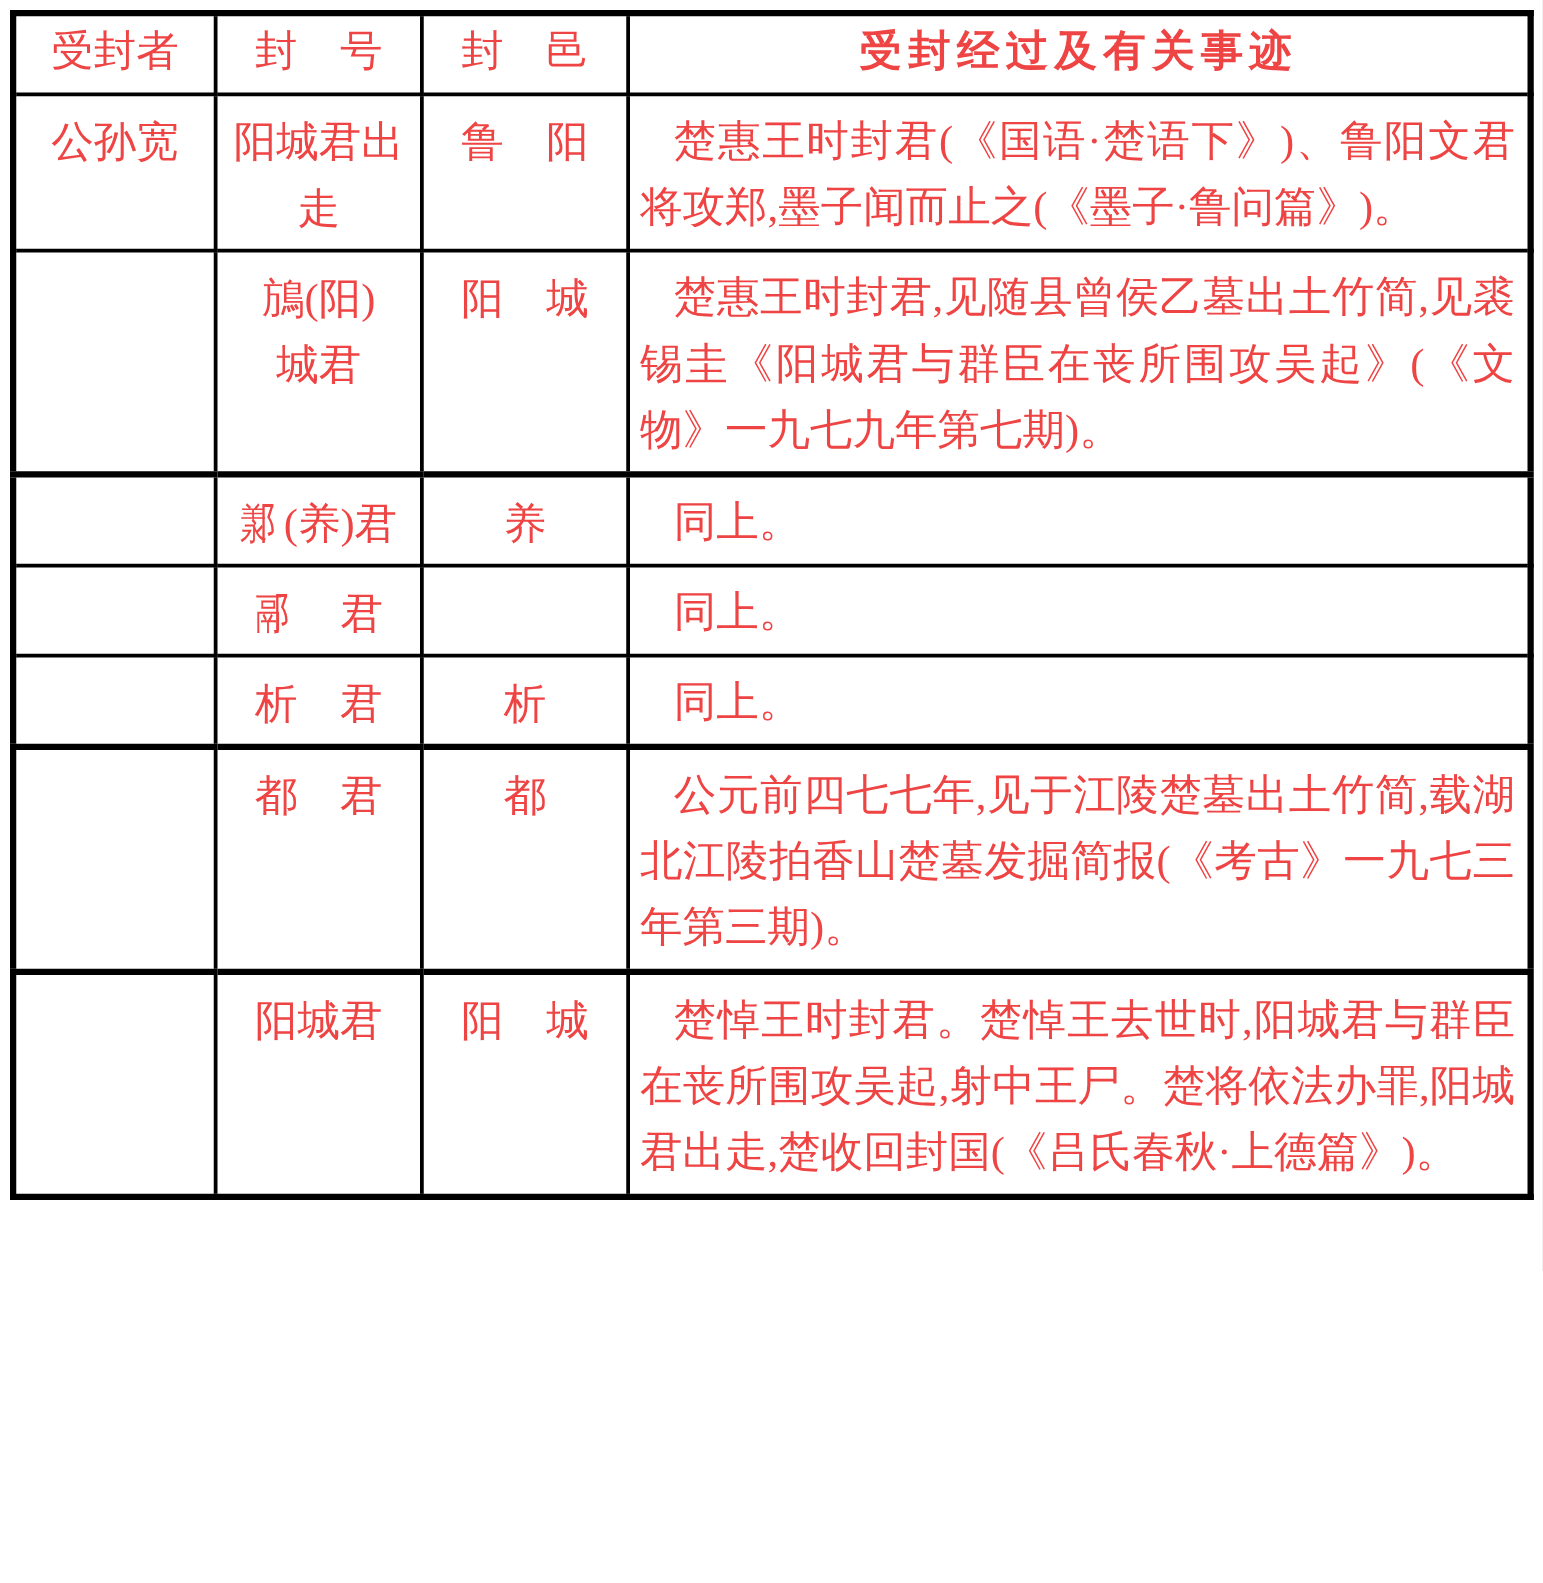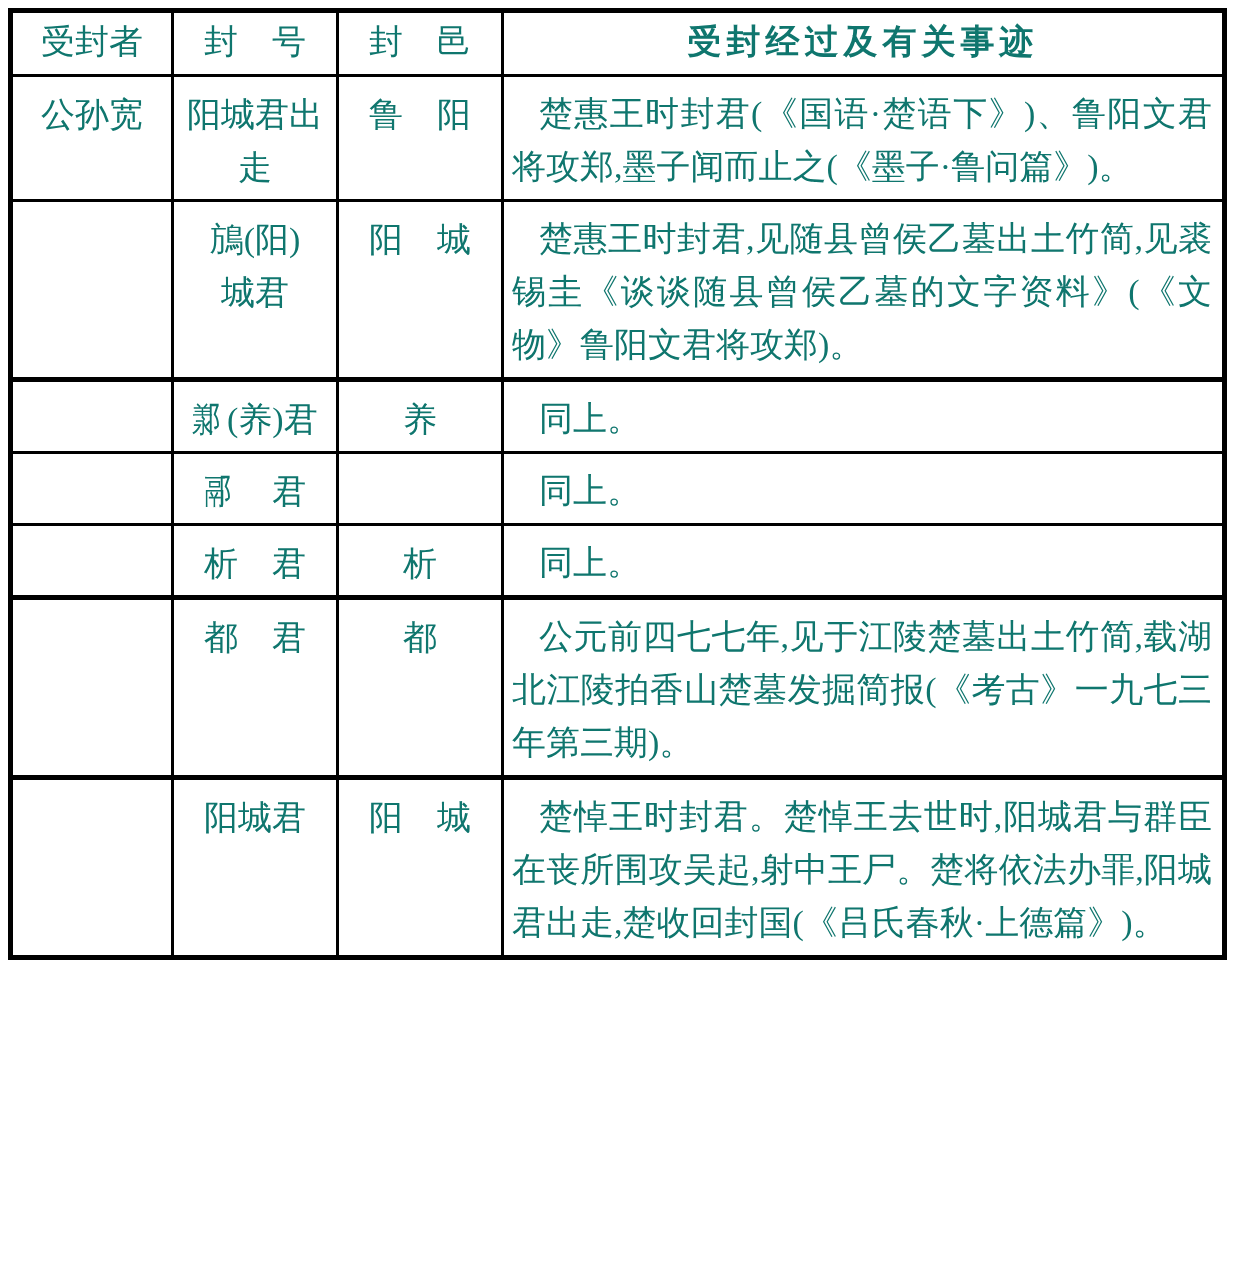--- a/index.html
+++ b/index.html
@@ -1,18 +1,18 @@
 <!DOCTYPE html>
 <html><head>
 <meta charset="utf-8">
 <style>
   html,body{margin:0;padding:0;background:#e8e8e8;}
   .page{
     width:1234px;height:1266px;background:#ffffff;box-sizing:border-box;
-    font-family:"Liberation Serif","DejaVu Serif",serif;color:#0f766e;
+    font-family:"Liberation Serif","DejaVu Serif",serif;color:#ef4444;
     position:relative;overflow:hidden;
   }
   table.fengjun{
     border-collapse:collapse;table-layout:fixed;
     margin:8px;width:1218px;
     border:5px solid #000;
   }
   td,th{
     border:3px solid #000;
     font-weight:400;font-size:34px;line-height:53px;
@@ -66,21 +66,21 @@
     </tr>
 
     <tr style="height:165px">
       <td class="c-rec"></td>
       <td class="c-title">
         <div>鴋(阳)</div>
         <div>城君</div>
       </td>
       <td class="c-fief">阳　城</td>
       <td class="c-detail">
-            <div class="para">楚惠王时封君,见随县曾侯乙墓出土竹简,见裘锡圭《谈谈随县曾侯乙墓的文字资料》(《文物》鲁阳文君将攻郑)。</div>
+            <div class="para">楚惠王时封君,见随县曾侯乙墓出土竹简,见裘锡圭《阳城君与群臣在丧所围攻吴起》(《文物》一九七九年第七期)。</div>
           </td>
     </tr>
 
 
     <tr class="hb" style="height:66px">
       <td class="c-rec"></td>
       <td class="c-title">
         <span class="uc"><span class="ucl">羕</span><span class="ucr">阝</span></span><span>(养)君</span>
       </td>
       <td class="c-fief">养</td>

